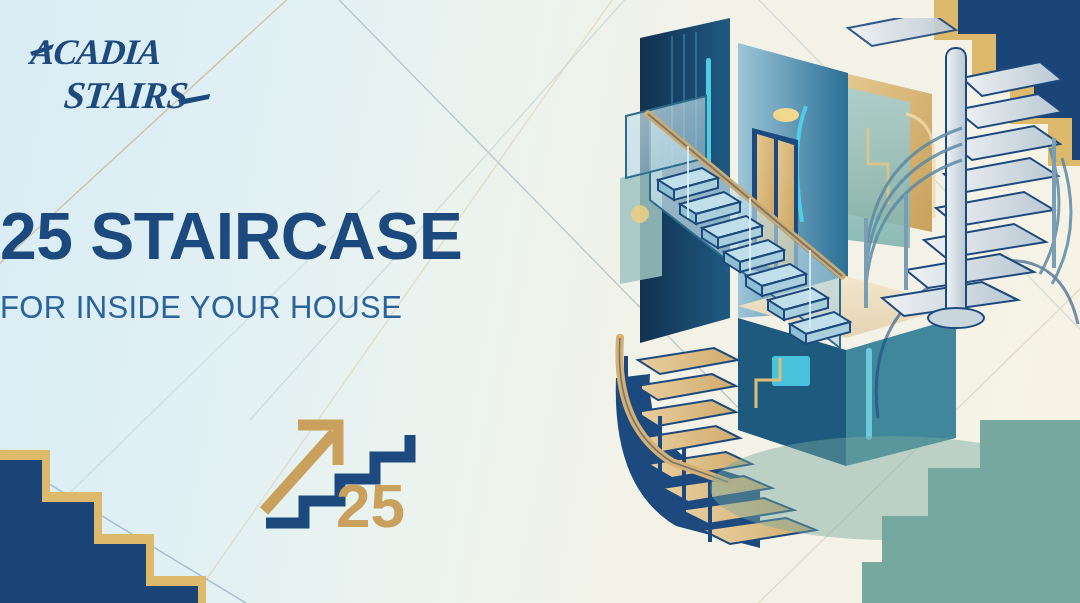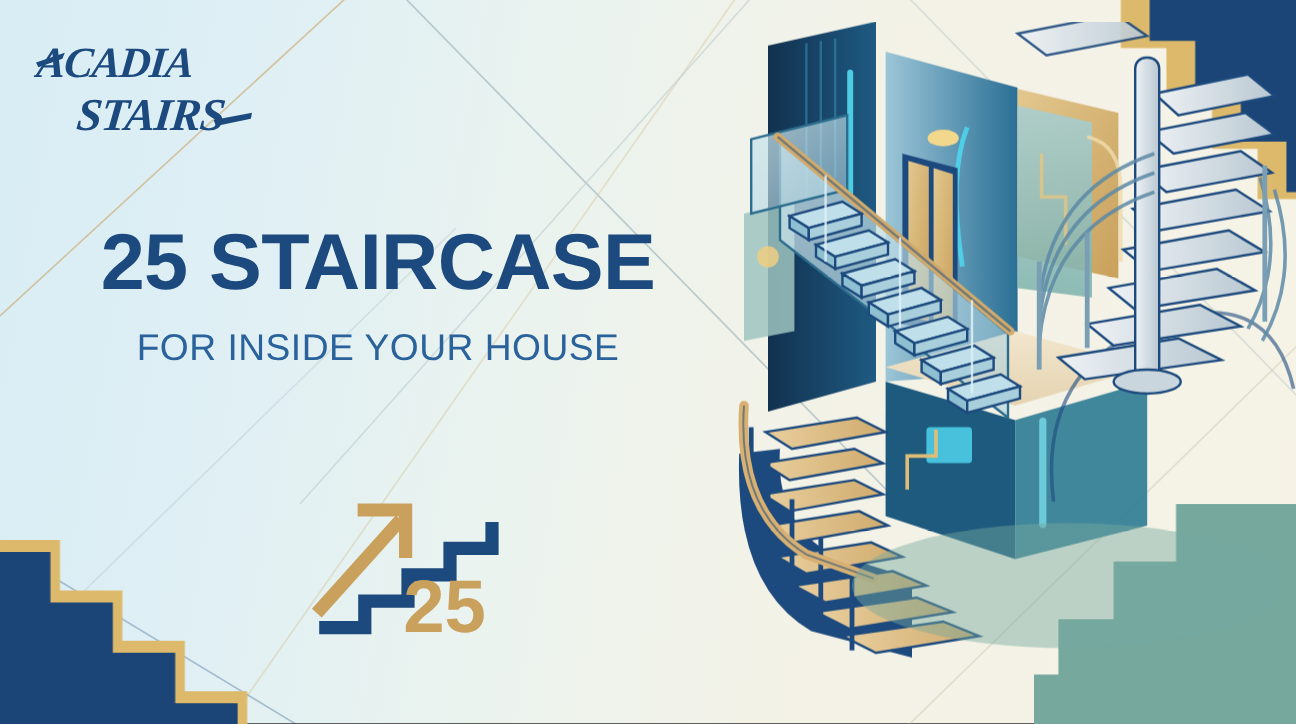--- a/index.html
+++ b/index.html
@@ -23,22 +23,21 @@
   #corner-bl{bottom:-2px;left:-2px;width:240px;height:175px;}
   #corner-br{bottom:-2px;right:-2px;width:220px;height:195px;}
 
   
   #logo{
     position:absolute;left:28px;top:22px;width:190px;height:92px;
   }
 
   
   #text-block{
-    position:absolute;left:0;top:186px;width:630px;
-    text-align:center;
+    position:absolute;left:0;top:204px;width:630px;
   }
   #headline{
     margin:0;
     color:#1d4a7e;
     font-size:66px;
     line-height:0.97;
     font-weight:bold;
     letter-spacing:-0.5px;
     text-transform:uppercase;
   }

